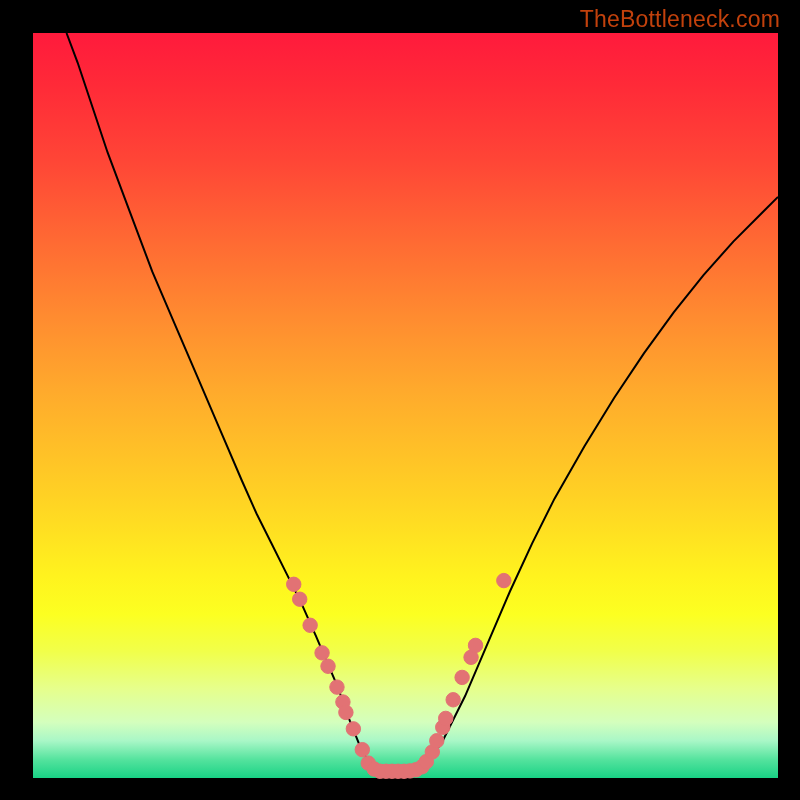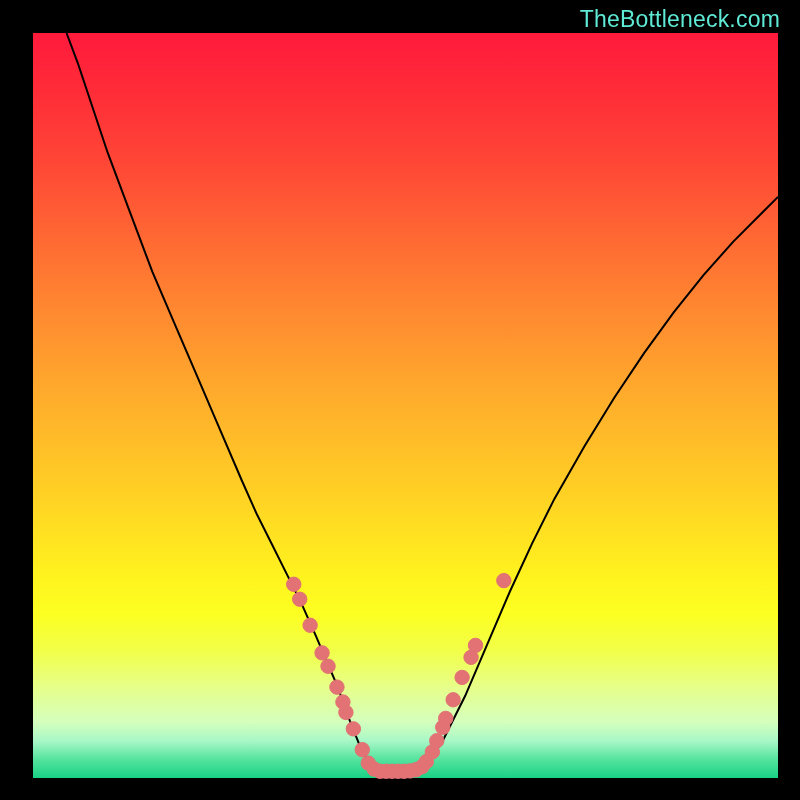--- a/index.html
+++ b/index.html
@@ -40,21 +40,21 @@
       #d4ffbd 92.5%,
       #a9f7c7 95%,
       #55e39e 97.5%,
       #19d285 100%
     );
   }
   .watermark {
     position: absolute;
     top: 6px;
     right: 20px;
-    color: #5eead4;
+    color: #c2410c;
     font-size: 23px;
     font-weight: 500;
     letter-spacing: 0.2px;
     z-index: 10;
   }
   svg.curve {
     position: absolute;
     left: 0;
     top: 0;
     width: 745px;

